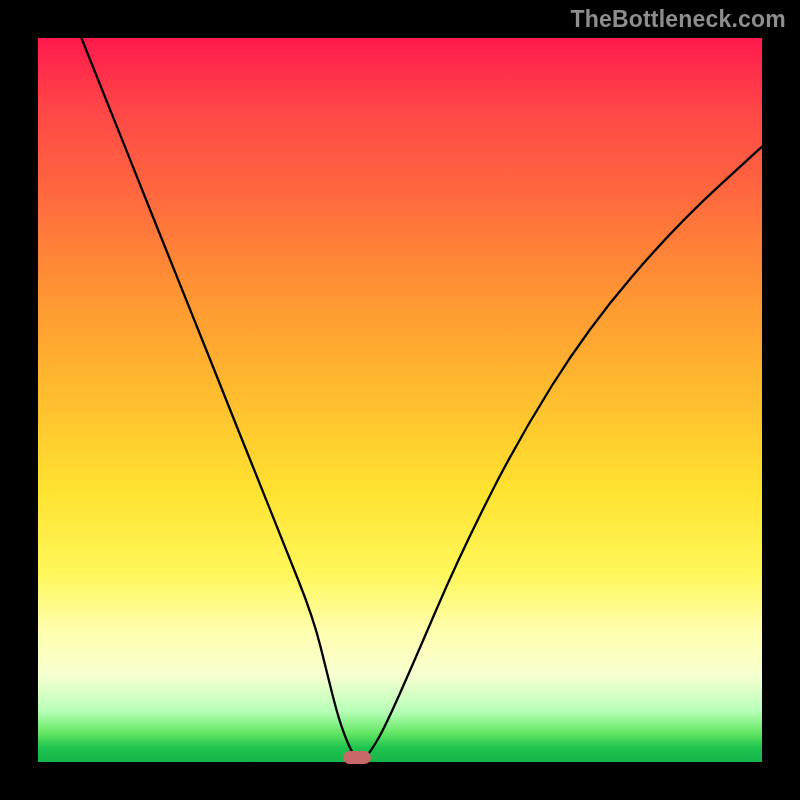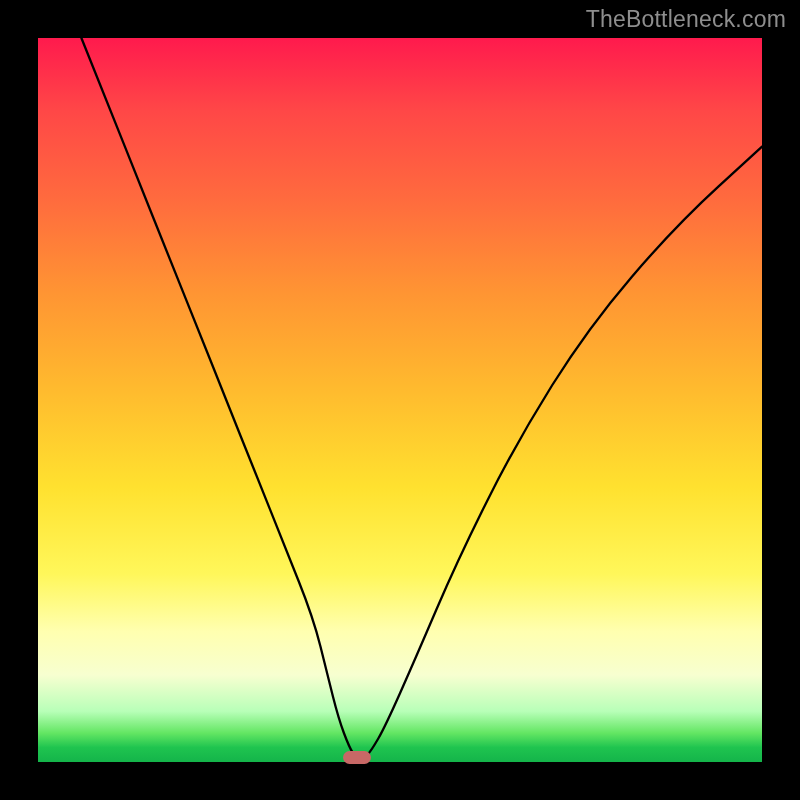--- a/index.html
+++ b/index.html
@@ -40,21 +40,21 @@
       #1fc44f 98%,
       #14b44a 100%
     );
   }
   .watermark {
     position: absolute;
     top: 6px;
     right: 14px;
     color: #8e8e8e;
     font-size: 23px;
-    font-weight: 400;
+    font-weight: 700;
     letter-spacing: 0.2px;
     user-select: none;
   }
   svg.curve {
     position: absolute;
     top: 0;
     left: 0;
     width: 724px;
     height: 724px;
     overflow: visible;

